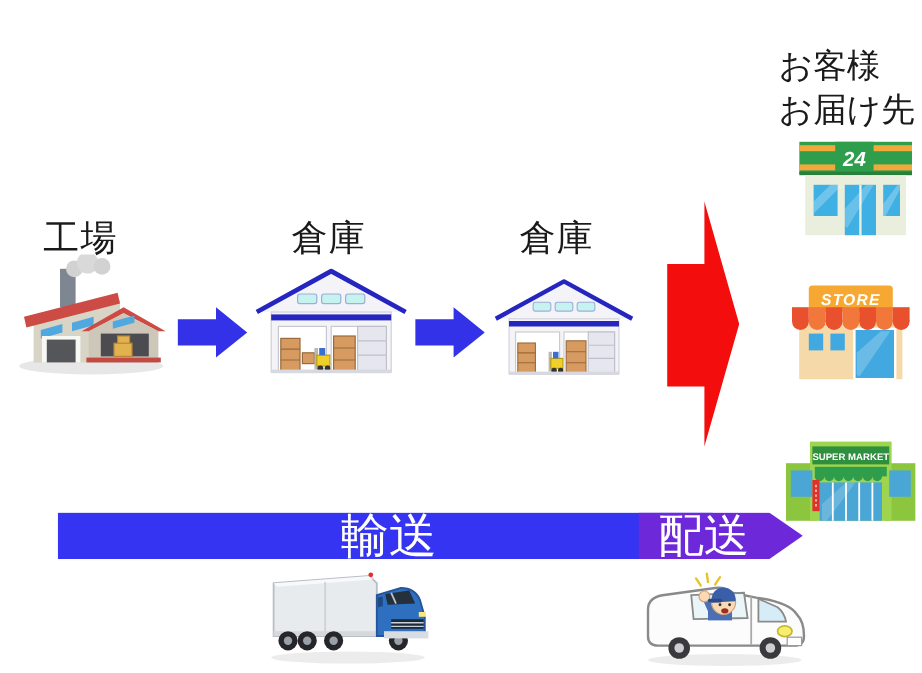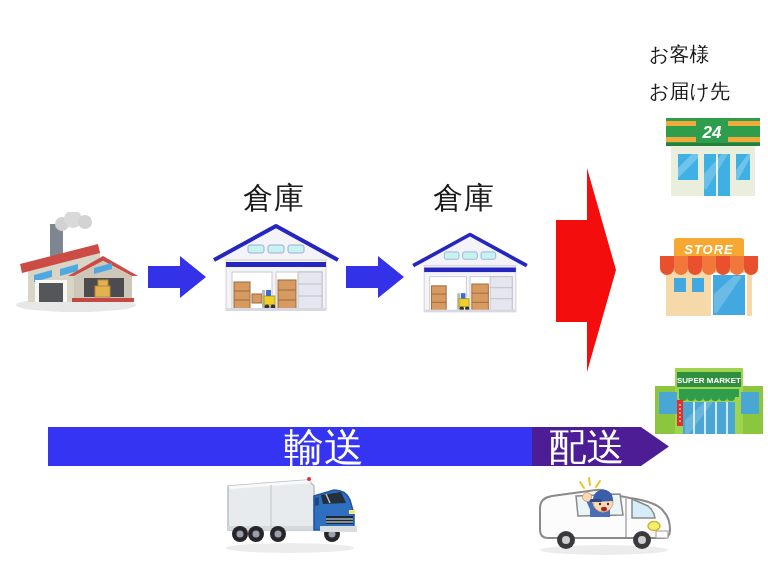--- a/index.html
+++ b/index.html
@@ -5,44 +5,45 @@
   html,body{margin:0;padding:0;background:#ffffff;}
   .canvas{
     position:relative;width:768px;height:561px;background:#ffffff;
     overflow:hidden;font-family:"Liberation Sans",sans-serif;color:#1a1a1a;
   }
   .abs{position:absolute;}
   .node-label{
     font-size:30px;letter-spacing:1px;color:#1a1a1a;white-space:nowrap;
   }
   .dest-label{
-    font-size:20px;line-height:37px;color:#1a1a1a;white-space:nowrap;
+    font-size:28px;line-height:37px;color:#1a1a1a;white-space:nowrap;
   }
   .banner{
     display:flex;align-items:center;justify-content:center;
     color:#ffffff;font-size:40px;line-height:1;white-space:nowrap;
   }
   .banner-transport{
     left:48px;top:427px;width:584px;height:39px;background:#3534f2;
     clip-path:polygon(0 0,93.4% 0,100% 50%,93.4% 100%,0 100%);
     padding-right:32px;box-sizing:border-box;
   }
   .banner-delivery{
-    left:532px;top:427px;width:137px;height:39px;background:#4c1d95;
+    left:532px;top:427px;width:137px;height:39px;background:#6d28d9;
     clip-path:polygon(0 0,79.5% 0,100% 50%,79.5% 100%,0 100%);
     padding-right:28px;box-sizing:border-box;font-size:38px;
   }
   svg{display:block;}
   svg text{font-family:"Liberation Sans",sans-serif;}
 </style>
 </head>
 <body>
 
 <div class="canvas">
 
+  <div class="abs node-label" style="left:36px;top:178px;">工場</div>
   <div class="abs node-label" style="left:243px;top:178px;">倉庫</div>
   <div class="abs node-label" style="left:433px;top:178px;">倉庫</div>
 
   <div class="abs dest-label" style="left:649px;top:36px;">
     <div>お客様</div>
     <div>お届け先</div>
   </div>
 
   <div class="abs" style="left:12px;top:212px;">
     <svg width="132" height="102" viewBox="0 0 132 102">

